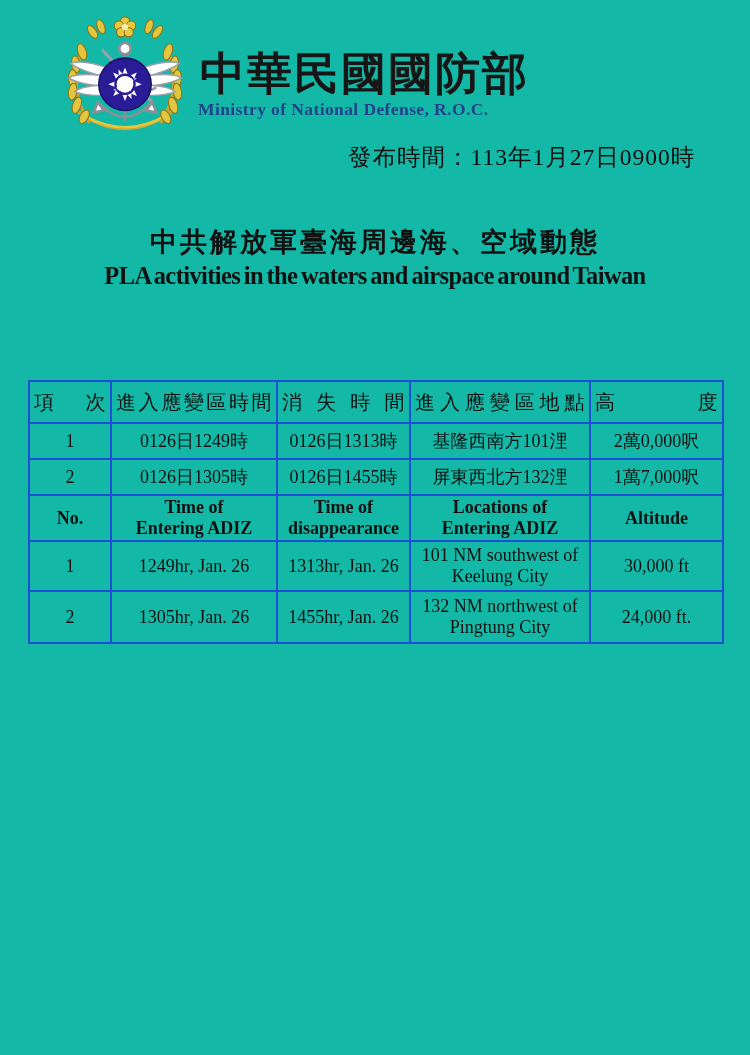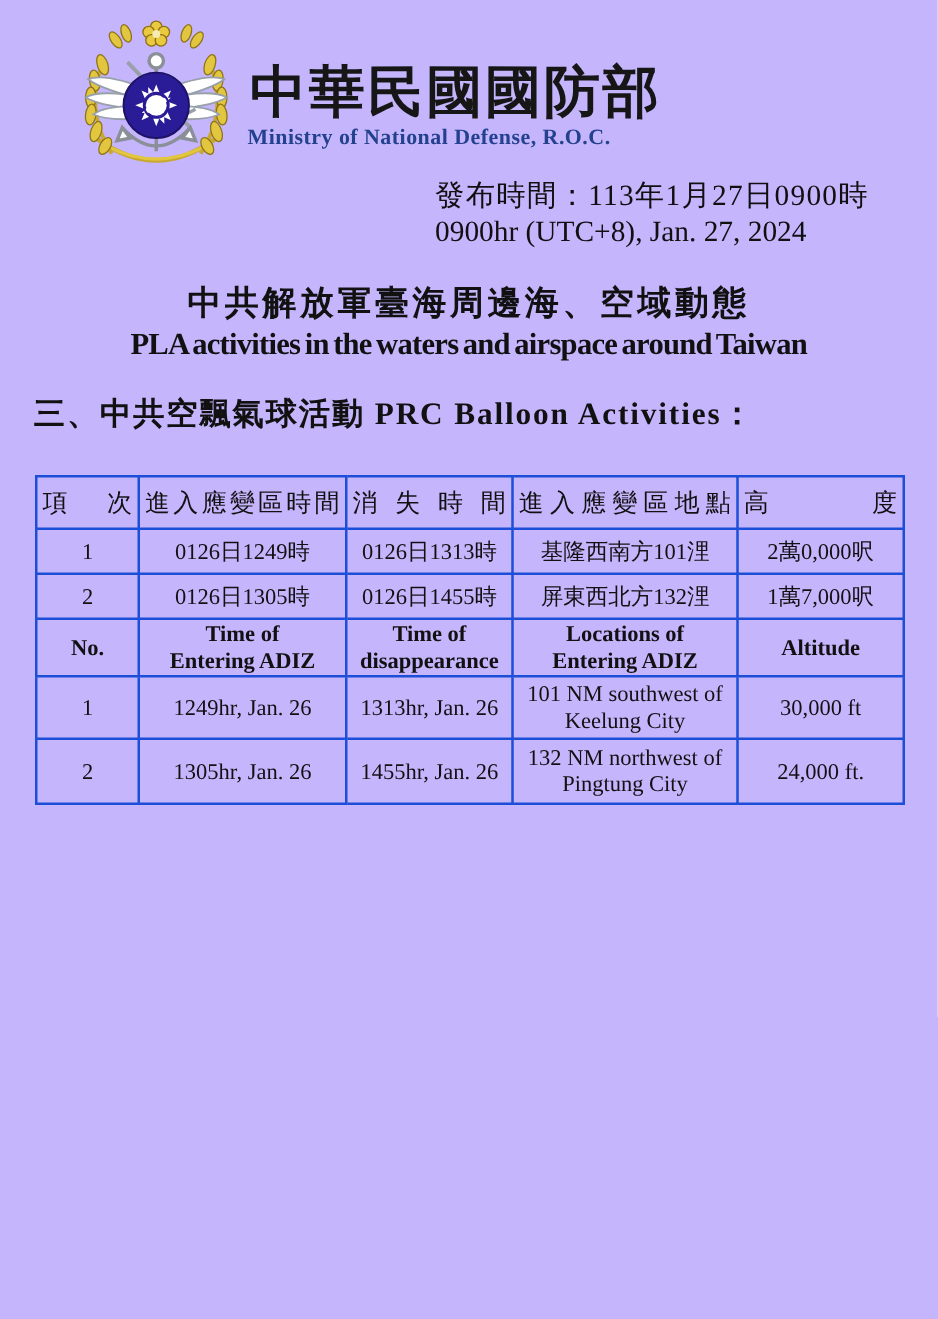--- a/index.html
+++ b/index.html
@@ -1,20 +1,20 @@
 <!DOCTYPE html>
 <html><head>
 <meta charset="utf-8">
 <style>
   html,body{margin:0;padding:0;background:#e8e8e8;}
   .page{
     position:relative;
     width:750px;height:1055px;
     margin:0 auto;
-    background:#c4b5fd;
+    background:#14b8a6;
     font-family:"Liberation Serif","DejaVu Serif",serif;
     color:#111;
     overflow:hidden;
   }
 
   
   .emblem{position:absolute;left:58px;top:14px;width:134px;height:128px;}
   .org-zh{
     position:absolute;left:200px;top:44px;
     font-size:45px;font-weight:700;letter-spacing:2px;color:#161616;
@@ -162,29 +162,27 @@
       <circle cx="67.6" cy="17.3" r="4.4"></circle>
       <circle cx="64" cy="12.5" r="3" fill="#F6EBB0" stroke="none"></circle>
     </g>
   </svg>
 
   <div class="org-zh">中華民國國防部</div>
   <div class="org-en">Ministry of National Defense, R.O.C.</div>
 
   <div class="release">
     <span class="zh">發布時間：113年1月27日0900時</span>
-    <span class="en">0900hr (UTC+8), Jan. 27, 2024</span>
   </div>
 
   <div class="main-title">
     <span class="zh">中共解放軍臺海周邊海、空域動態</span>
     <span class="en">PLA activities in the waters and airspace around Taiwan</span>
   </div>
 
-  <div class="section-heading">三、中共空飄氣球活動 PRC Balloon Activities：</div>
 
   <table class="balloon">
     <colgroup>
       <col style="width:82px">
         <col style="width:166px">
         <col style="width:133px">
       <col style="width:180px">
         <col style="width:133px">
     </colgroup>
     <tbody>

